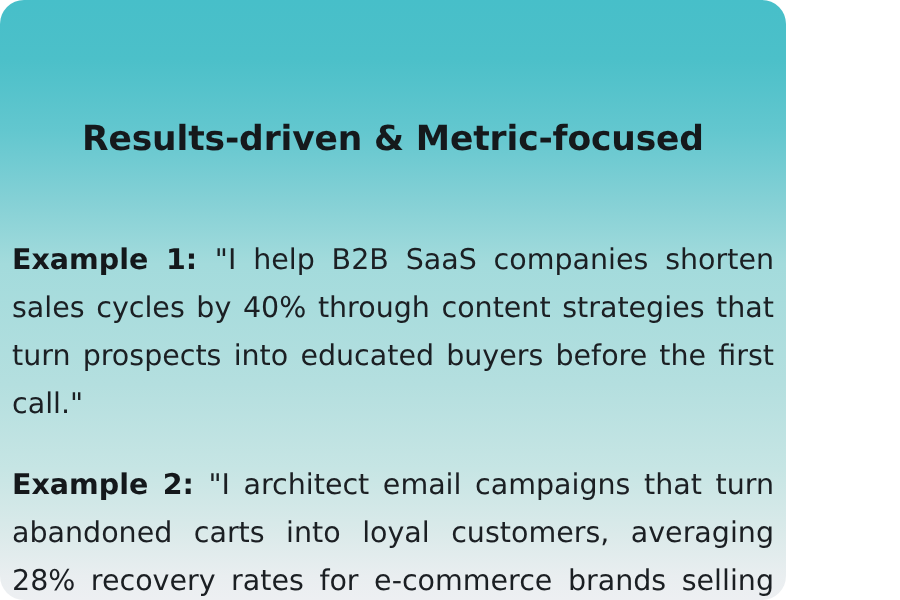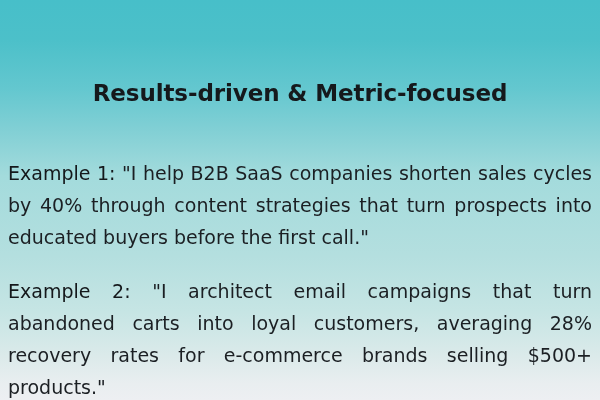--- a/index.html
+++ b/index.html
@@ -11,35 +11,36 @@
     width: 600px;
     height: 400px;
     overflow: hidden;
     font-family: "DejaVu Sans", "Liberation Sans", sans-serif;
     -webkit-font-smoothing: antialiased;
   }
 
   #slide {
     position: relative;
     box-sizing: border-box;
-    width: 600px;
+    width: 524px;
     height: 400px;
     background: linear-gradient(
         to bottom,
         #47bfc9 0%,
         #4cc0c9 10%,
         #63c7cf 22%,
         #83d0d5 33%,
         #a3dbdc 44%,
         #b4dfdf 64%,
         #c6e5e4 78%,
         #dbeaea 89%,
         #e9eef0 96%,
         #edeff2 100%);
     overflow: hidden;
+    border-radius: 16px;
   }
 
   #title {
     position: absolute;
     left: 0;
     right: 0;
     top: 78px;
     text-align: center;
     font-size: 23px;
     font-weight: bold;
@@ -63,21 +64,21 @@
     line-height: 32px;
     color: #1b1f23;
     margin: 0;
   }
 
   .para + .para {
     margin-top: 22px;
   }
 
   .para .lead {
-    font-weight: normal;
+    font-weight: bold;
     color: #14181b;
   }
 
   .para .quote {
     font-weight: normal;
   }
 </style>
 </head>
 <body>
 

